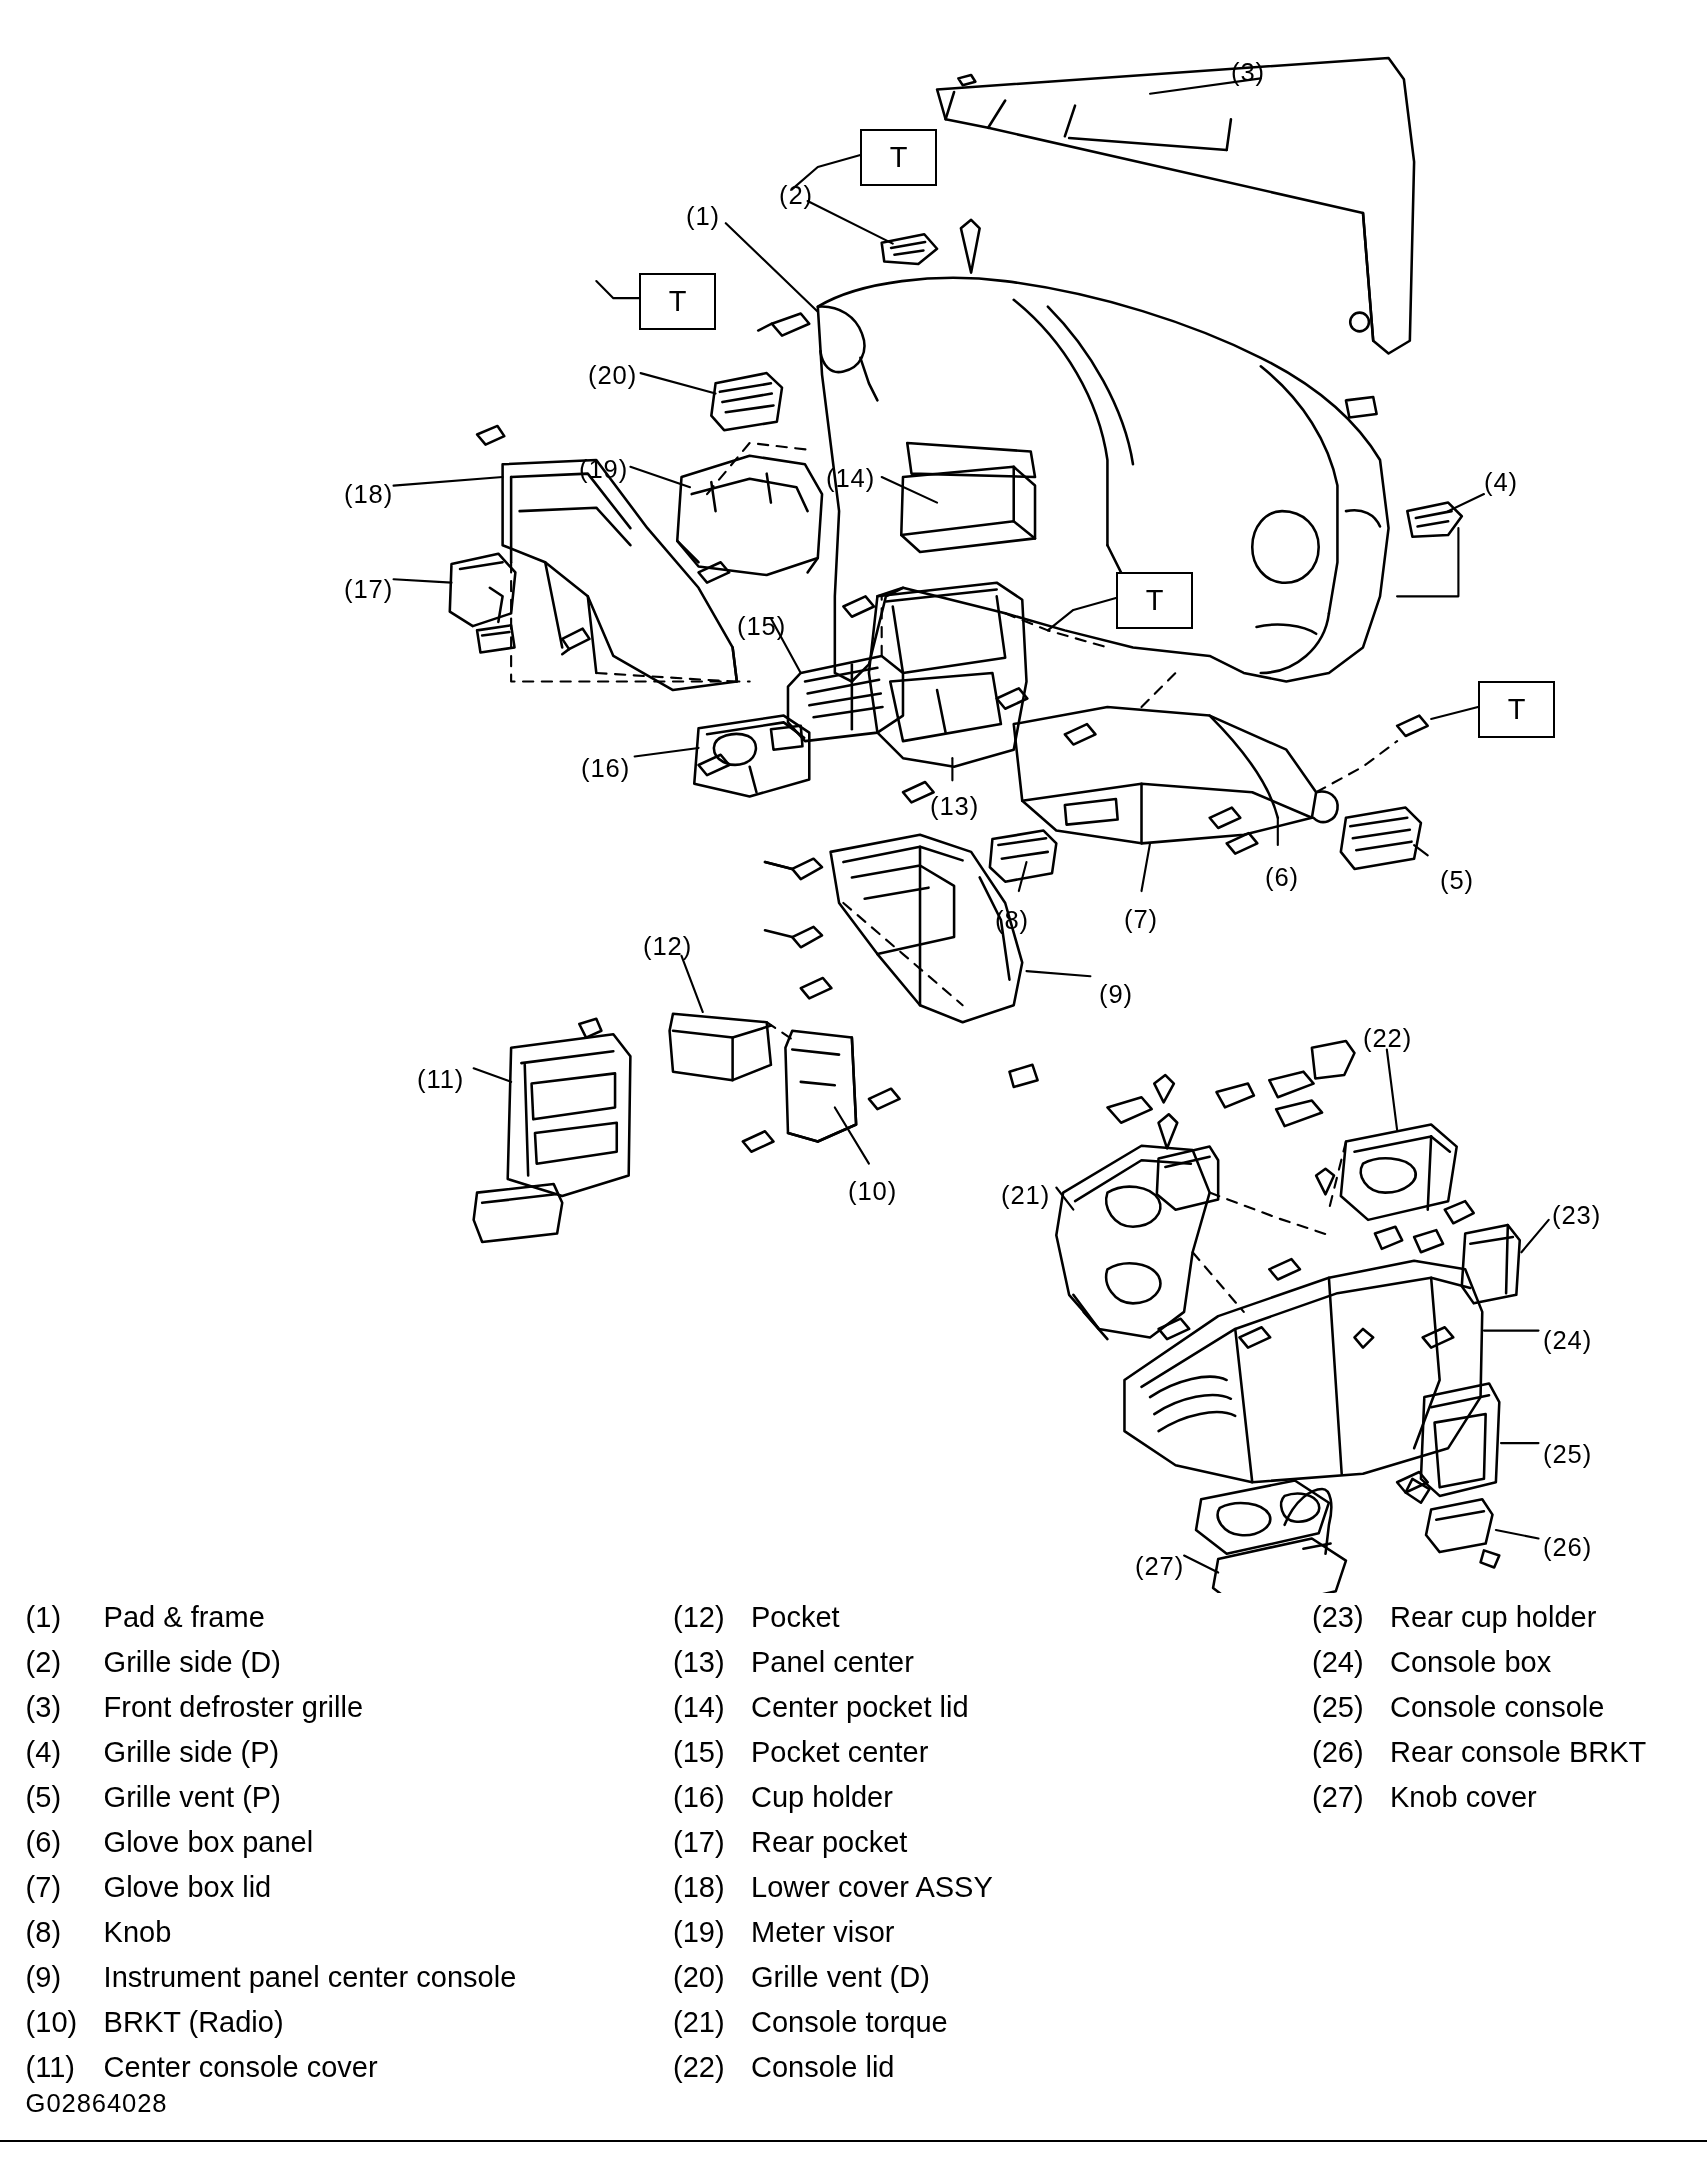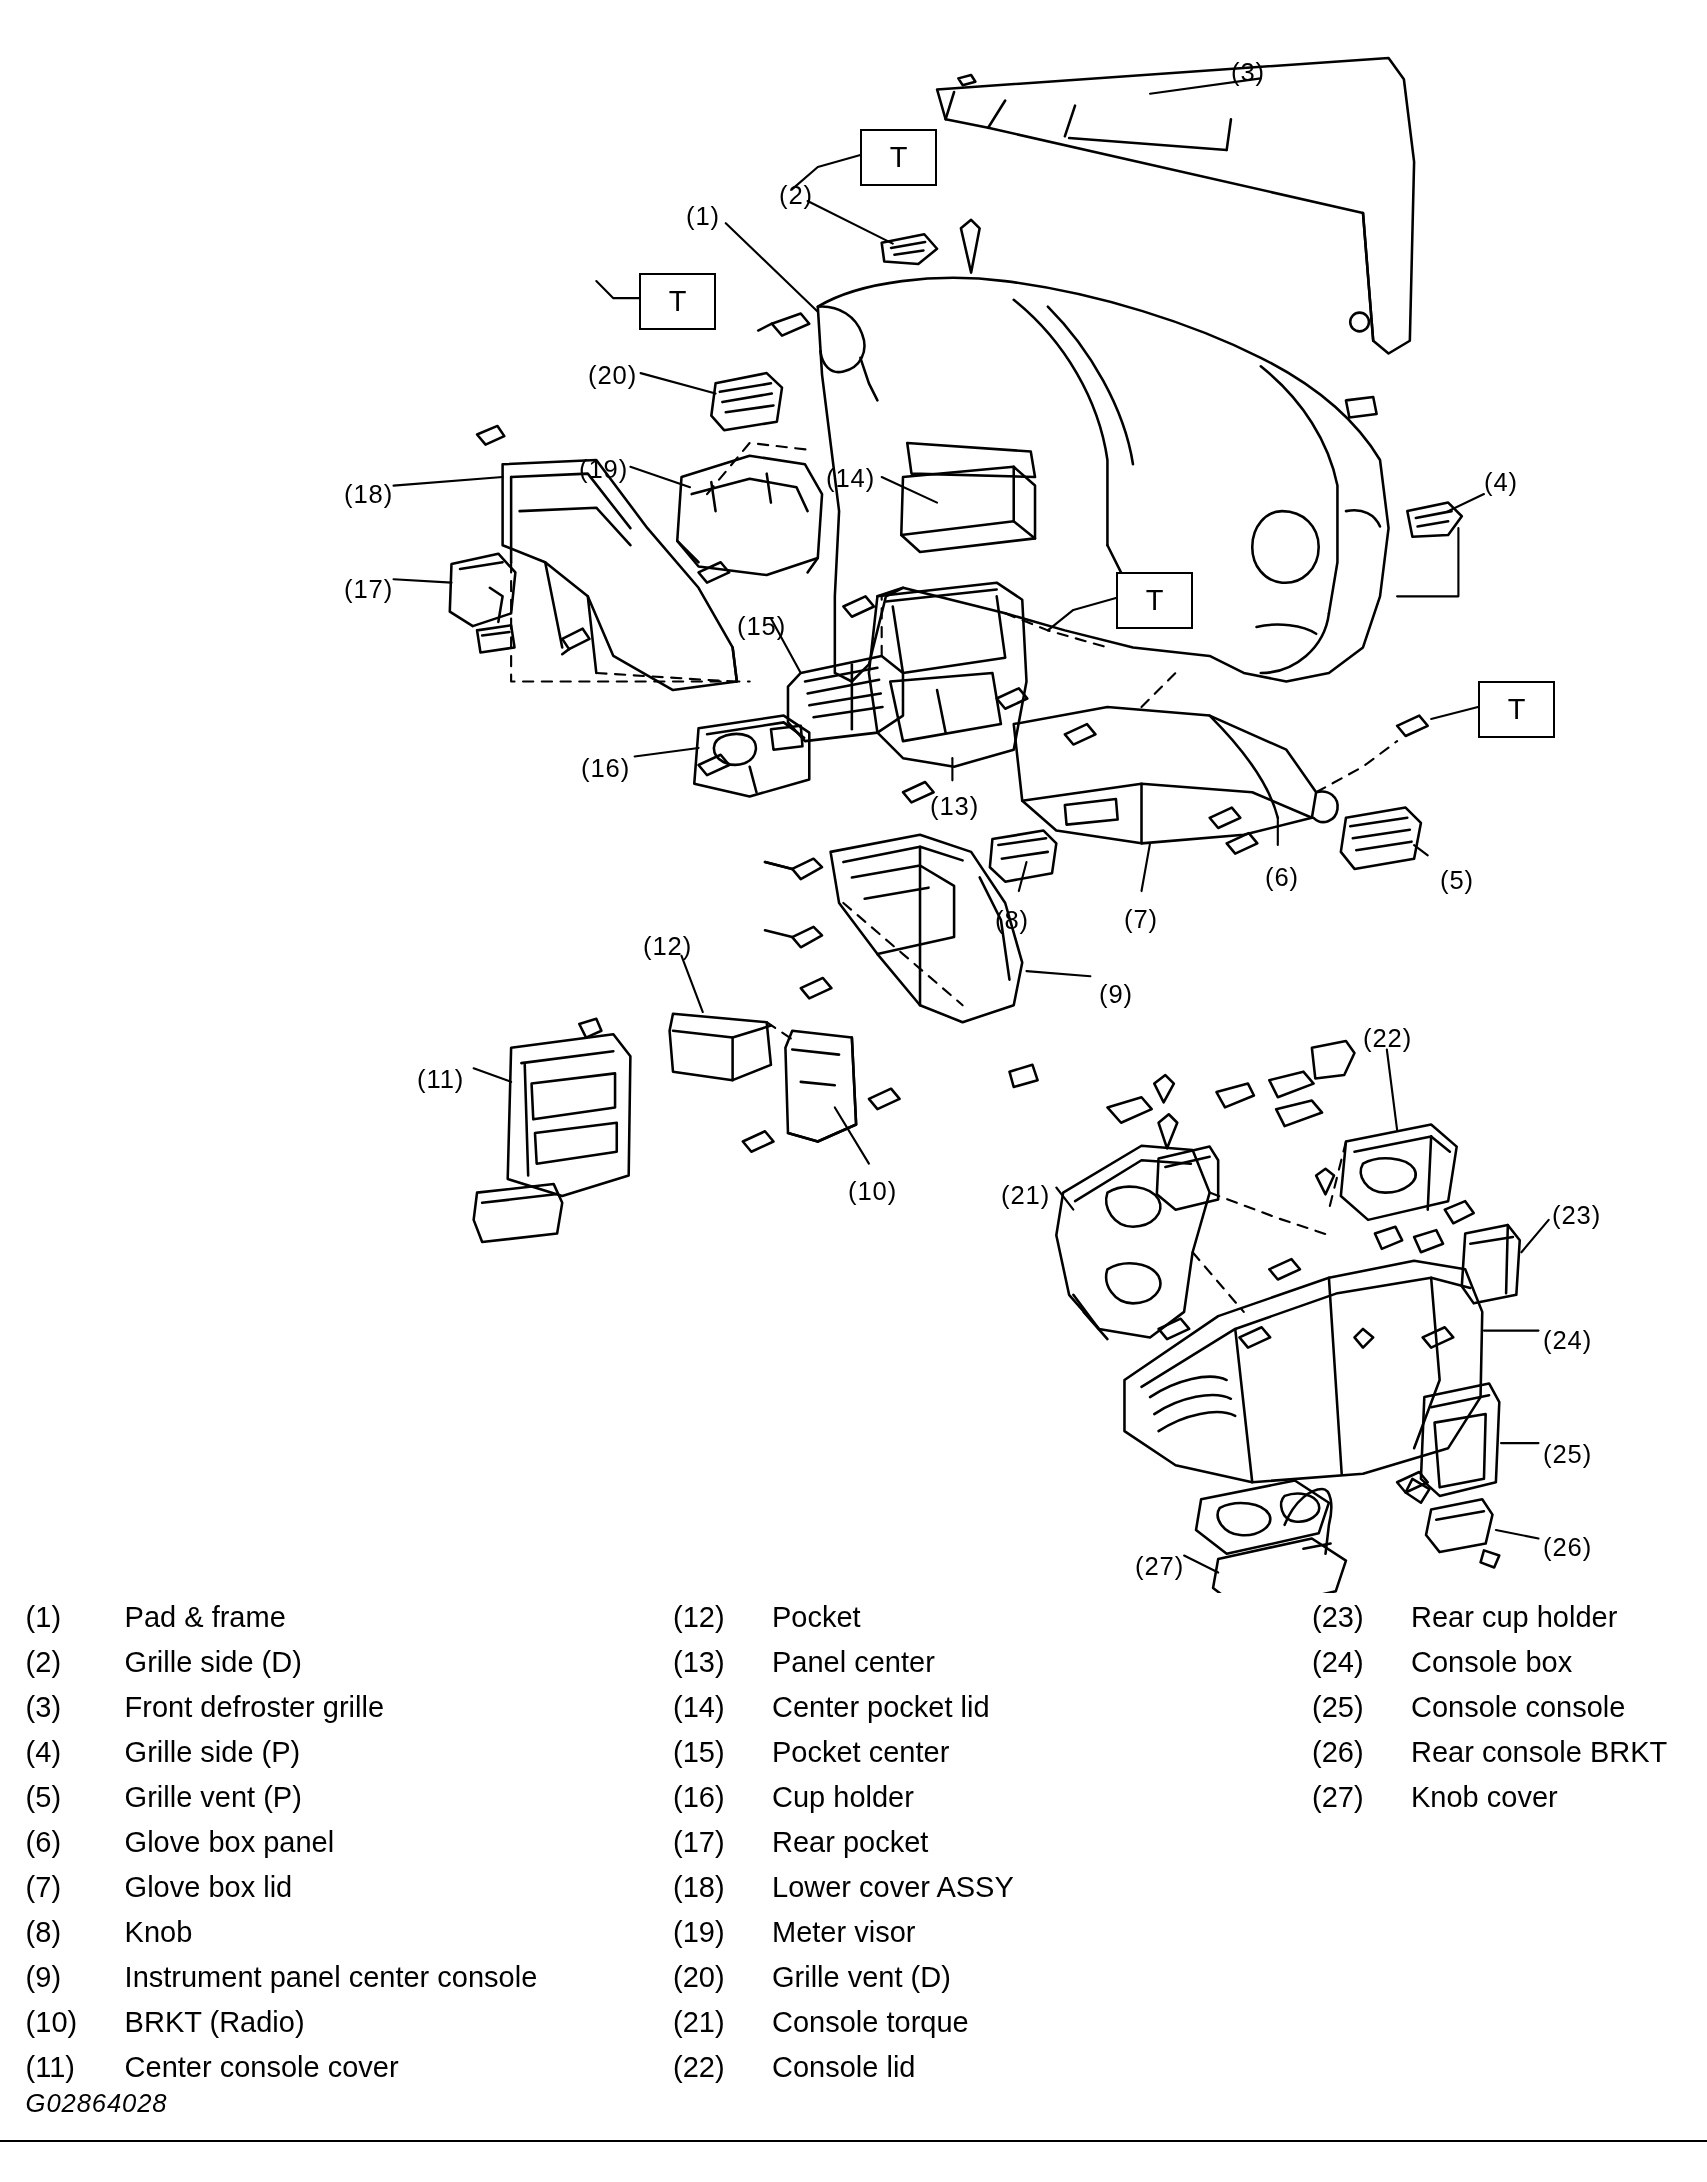--- a/index.html
+++ b/index.html
@@ -73,21 +73,20 @@
     height: 45px;
     font-size: 29px;
   }
   .legend-num {
     width: 78px;
     flex: 0 0 78px;
     white-space: nowrap;
   }
   .legend-label {
     white-space: nowrap;
-    margin-left: 21px;
   }
   
   #torque {
     position: absolute;
     left: 1312px;
     top: 1857px;
     width: 358px;
   }
   #torque .rule {
     border-top: 2.6px solid #000;
@@ -105,21 +104,20 @@
     line-height: 32px;
     white-space: nowrap;
   }
   
   #figure-id {
     position: absolute;
     left: 25.6px;
     top: 2089px;
     font-size: 25.6px;
     letter-spacing: 0.9px;
-    font-style: italic;
   }
   #footer-rule {
     position: absolute;
     left: 0;
     top: 2140px;
     width: 1708px;
     border-top: 2.6px solid #000;
   }
 </style>
 </head>

